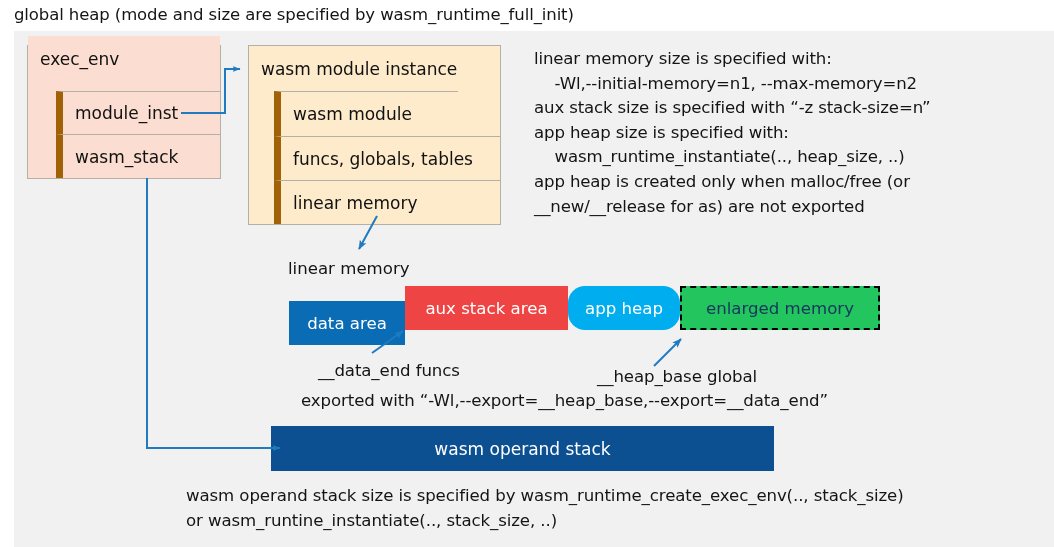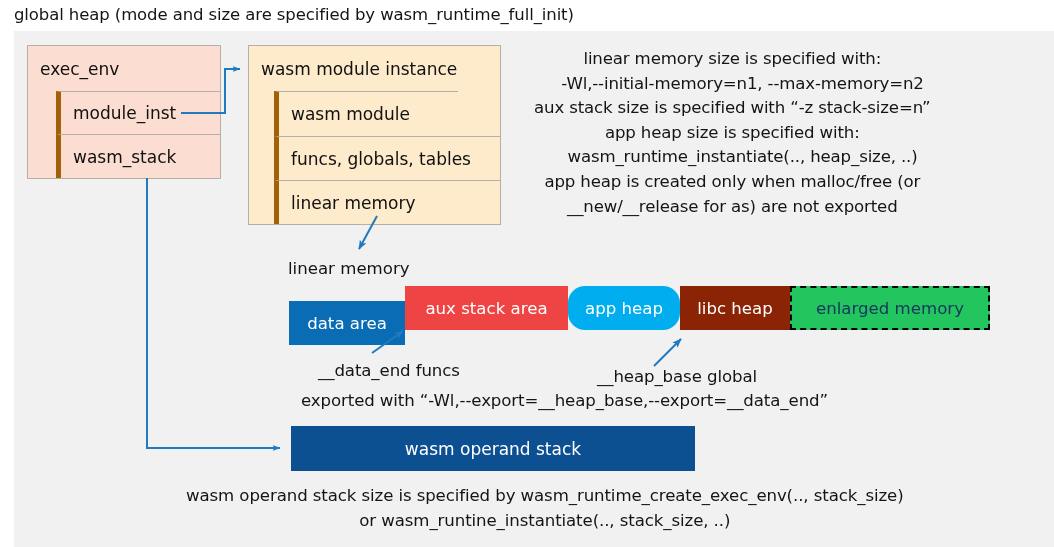--- a/index.html
+++ b/index.html
@@ -10,21 +10,20 @@
     width: 1054px;
     height: 547px;
     background: #ffffff;
     font-family: "DejaVu Sans", "Liberation Sans", sans-serif;
     overflow: hidden;
   }
   #stage {
     position: relative;
     width: 1054px;
     height: 547px;
-    text-align: center;
   }
   
   #title {
     position: absolute;
     left: 14px;
     top: 5px;
     font-size: 16.5px;
     color: #141414;
     white-space: nowrap;
     letter-spacing: -0.1px;
@@ -60,21 +59,21 @@
   }
   .struct-row {
     position: absolute;
     box-sizing: border-box;
     display: flex;
     align-items: center;
     font-size: 17px;
     color: #111111;
     padding-left: 12px;
     border-top: 1px solid #b4b0a8;
-    border-left: 5px solid #a16207;
+    border-left: 7px solid #a16207;
   }
   
   .peach {
     background: #fbded1;
   }
   
   .cream {
     background: #fdebcb;
   }
   
@@ -114,23 +113,23 @@
     white-space: nowrap;
   }
   .seg.dashed {
     background: #22c55e;
     color: #17365d;
     border: 2.5px dashed #000000;
   }
   
   #opstack {
     position: absolute;
-    left: 291px;
+    left: 271px;
     top: 426px;
-    width: 404px;
+    width: 503px;
     height: 45px;
     background: #0d5091;
     display: flex;
     align-items: center;
     justify-content: center;
     color: #ffffff;
     font-size: 17px;
   }
   
   .anno {
@@ -154,21 +153,21 @@
 </head>
 <body>
 
 <div id="stage">
 
   <div id="title">global heap (mode and size are specified by wasm_runtime_full_init)</div>
 
   <div id="canvas"></div>
 
   <div class="box struct peach" style="left:27px; top:45px; width:194px; height:134px;"></div>
-  <div class="struct-head peach" style="left:28px; top:46px; width:192px; height:45px;">
+  <div class="struct-head peach" style="left:28px; top:36px; width:192px; height:45px;">
     <span>exec_env</span>
   </div>
   <div class="struct-row peach" style="left:56px; top:91px; width:164px; height:43px;">
     <span>module_inst</span>
   </div>
   <div class="struct-row peach" style="left:56px; top:134px; width:164px; height:44px;">
     <span>wasm_stack</span>
   </div>
 
   <div class="box struct cream" style="left:248px; top:45px; width:253px; height:180px;"></div>
@@ -197,23 +196,20 @@
 
   <div id="membar">
     <div class="seg" style="width:116px; background:#0a6cb4;margin-top:15px;">
       <span>data area</span>
     </div>
     <div class="seg" style="width:163px; background:#ef4444;">
       <span>aux stack area</span>
     </div>
     <div class="seg" style="width:112px; background:#00aeef;border-radius:17px;">
       <span>app heap</span>
-    </div>
-    <div class="seg" style="width:110px; background:#8a2405;">
-      <span>libc heap</span>
     </div>
     <div class="seg dashed" style="width:200px;">
       <span>enlarged memory</span>
     </div>
   </div>
 
   <div class="anno" style="left:318px; top:358px;">__data_end funcs</div>
   <div class="anno" style="left:597px; top:364px;">__heap_base global</div>
   <div class="anno" style="left:301px; top:388px;">exported with “-Wl,--export=__heap_base,--export=__data_end”</div>
 

